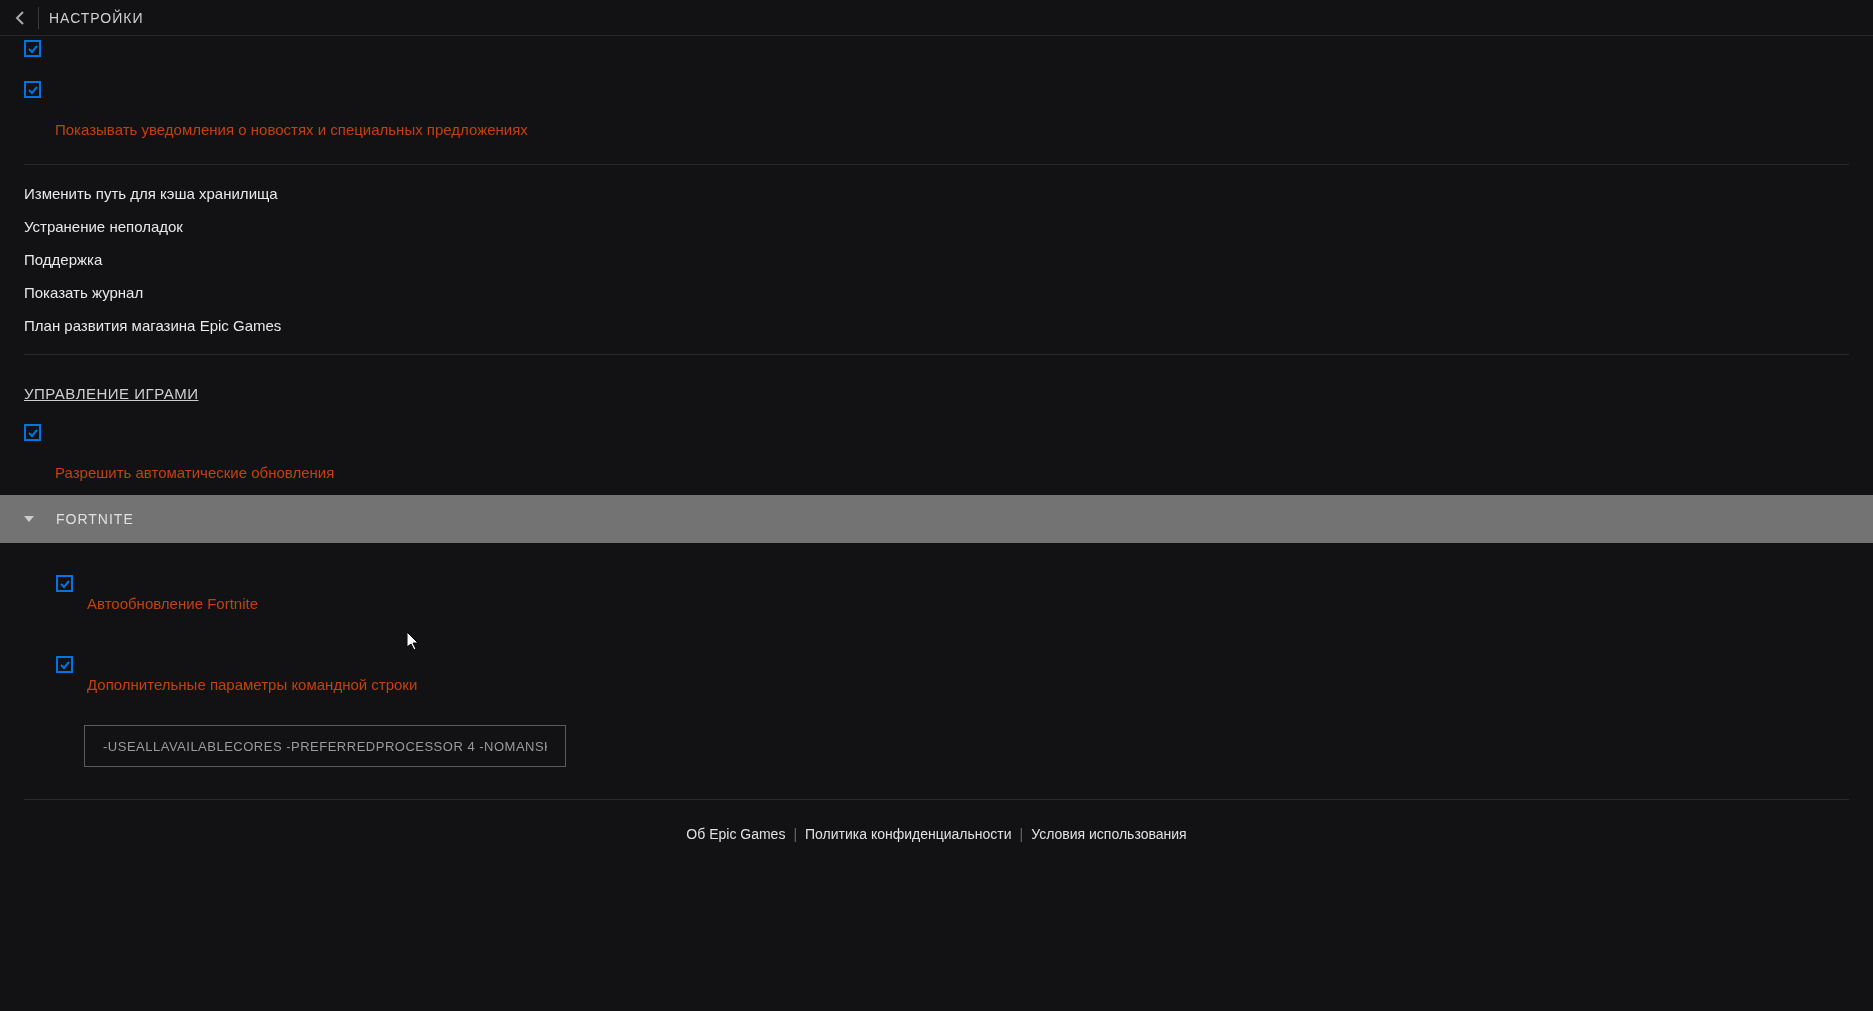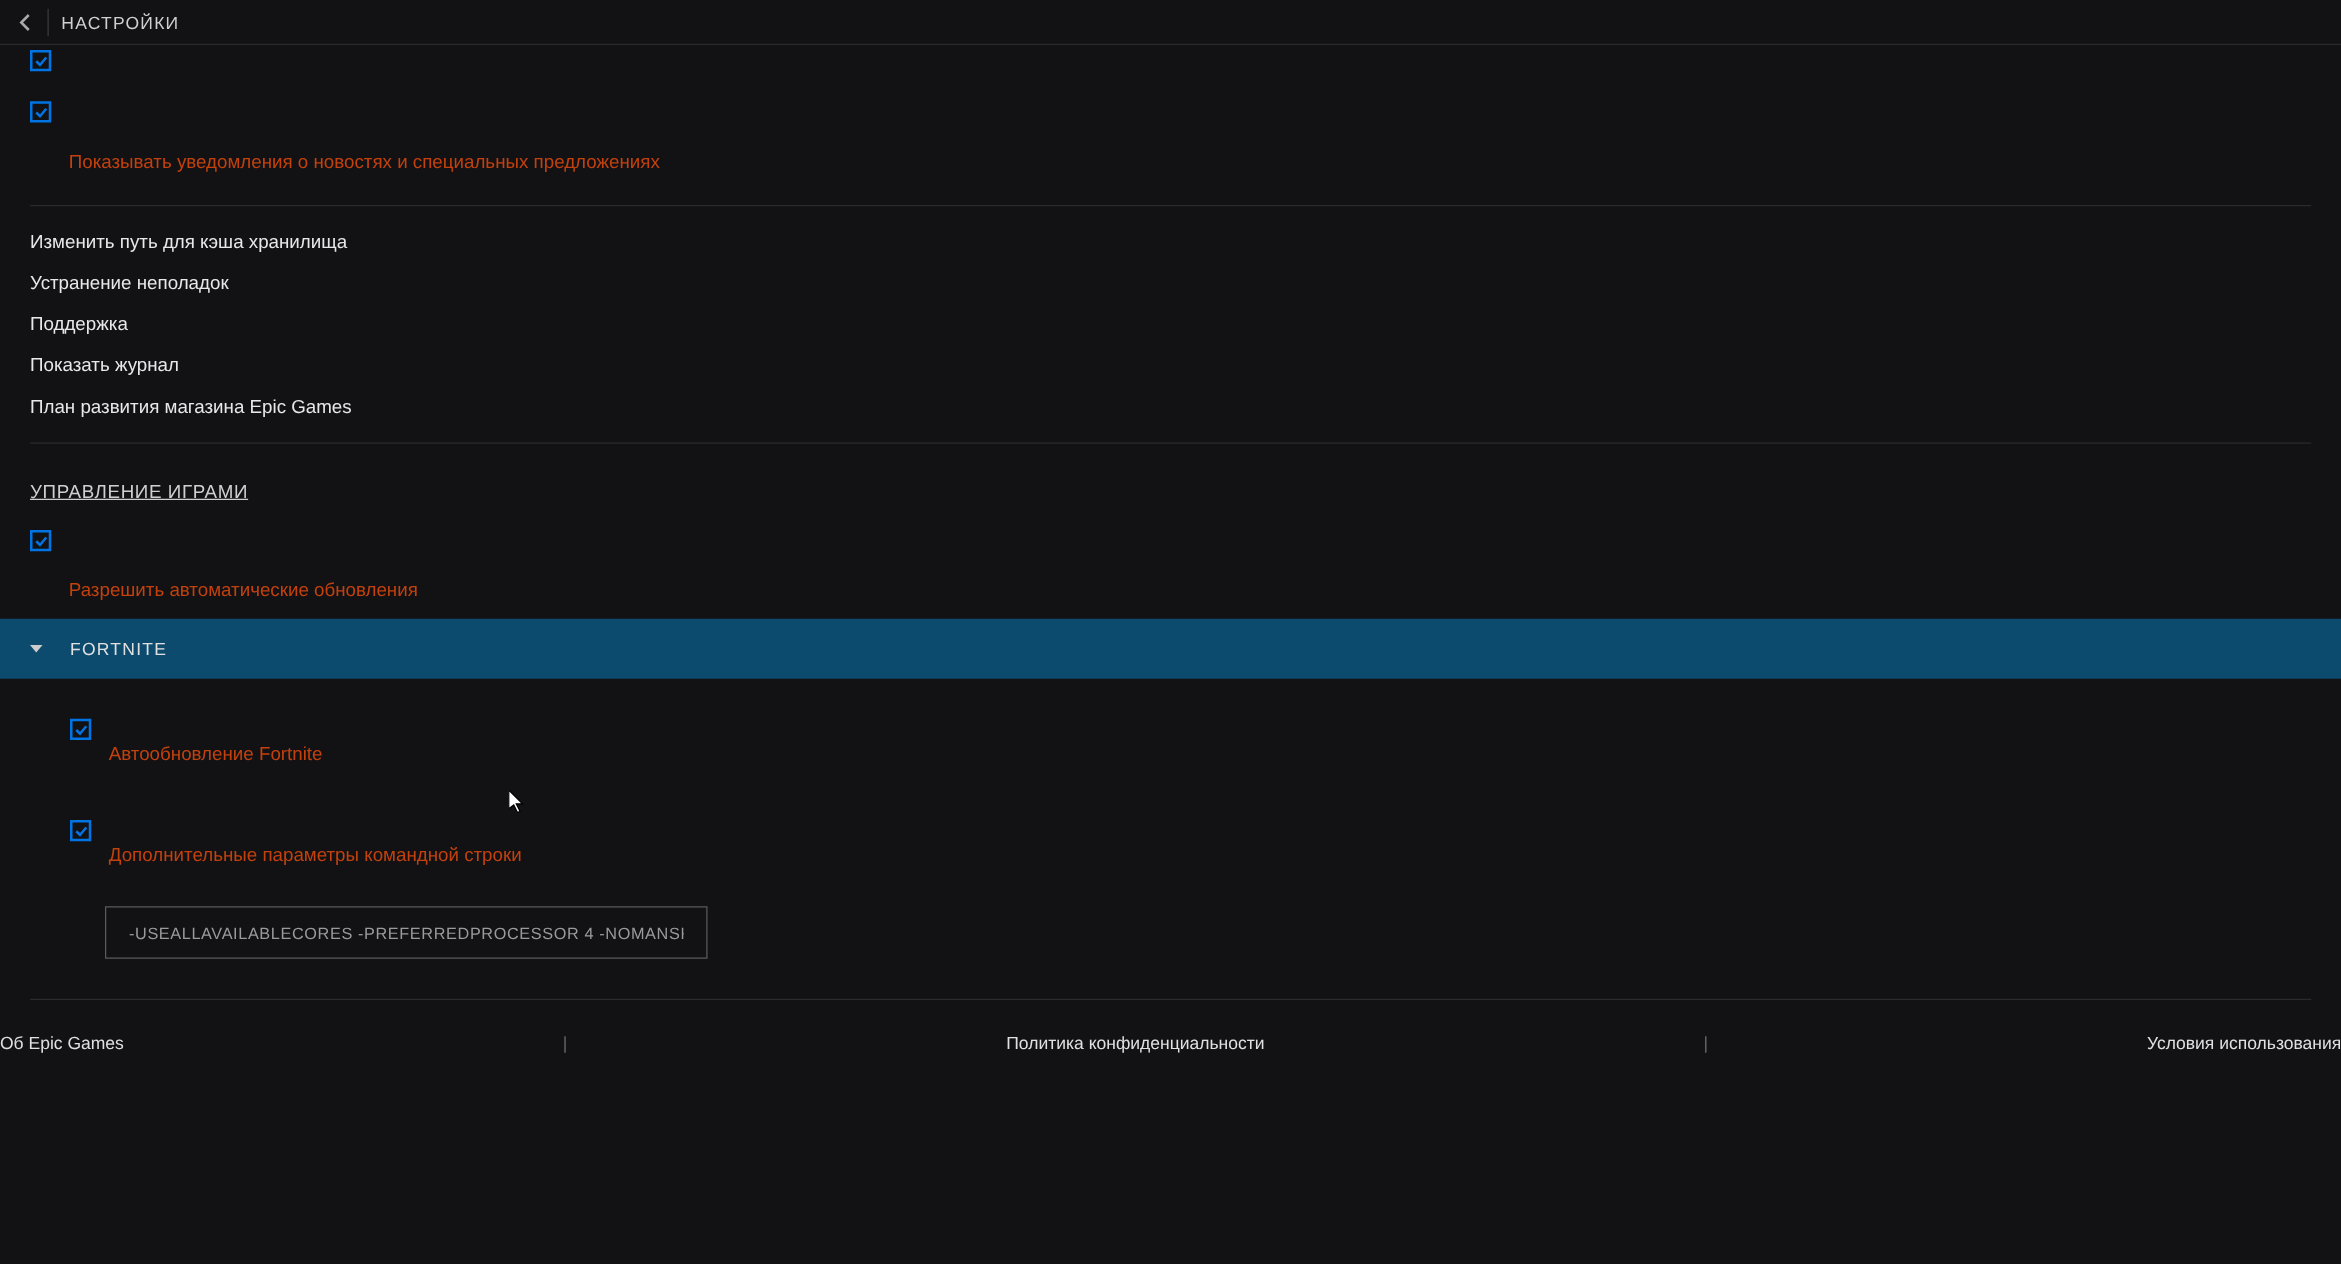--- a/index.html
+++ b/index.html
@@ -11,28 +11,28 @@
   .content { padding: 0 0 0 0; }
   .row { display: flex; align-items: flex-start; padding: 12px 24px; font-size: 15px; }
   .checkbox { width: 17px; height: 17px; border: 2px solid #fff; margin-right: 14px; margin-top: 2px; flex-shrink: 0; display: flex; align-items: center; justify-content: center; position: relative; }
   .checkbox.checked { border-color: #0074e4; }
   .checkbox.checked svg { display: block; }
   .checkbox svg { display: none; }
   .label { color: #c2410c; line-height: 1.4; max-width: 500px; margin-top: 40px; }
   .divider { height: 1px; background: #2a2a2e; margin: 12px 24px; }
   .link-row { padding: 8px 24px; font-size: 15px; color: #e8e8e8; cursor: pointer; }
   .section-heading { padding: 18px 8px 8px 24px; font-size: 15px; letter-spacing: 0.5px; color: #cfcfcf; text-decoration: underline; }
-  .game-header { background: #0c4a6e; padding: 16px 24px; display: flex; align-items: center; cursor: pointer; }
+  .game-header { background: #737373; padding: 16px 24px; display: flex; align-items: center; cursor: pointer; }
   .triangle { width: 0; height: 0; border-left: 5px solid transparent; border-right: 5px solid transparent; border-top: 6px solid #ccc; margin-right: 22px; }
   .game-title { font-size: 14px; letter-spacing: 1px; color: #e0e0e0; }
   .sub-row { display: flex; align-items: center; padding: 10px 24px 10px 56px; font-size: 15px; }
   .sub-checkbox { width: 17px; height: 17px; border: 2px solid #0074e4; margin-right: 14px; flex-shrink: 0; display:flex; align-items:center; justify-content:center;}
   .cmd-input-wrap { padding: 20px 24px 20px 84px; }
   .cmd-input { width: 482px; height: 42px; background: transparent; border: 1px solid #5a5a5e; color: #9a9a9a; font-size: 13px; padding: 0 18px; letter-spacing: 0.5px; font-family: inherit; }
-  .footer { display: flex; align-items: center; justify-content: space-between; padding: 14px 0; font-size: 14px; color: #e0e0e0; }
+  .footer { display: flex; align-items: center; justify-content: center; padding: 14px 0; font-size: 14px; color: #e0e0e0; }
   .footer-link { cursor: pointer; }
   .footer-sep { margin: 0 8px; color: #666; }
   .cursor { position: absolute; left: 407px; top: 632px; pointer-events: none; }
   .partial-row { display:flex; align-items:center; padding: 4px 24px 10px 24px;}
 </style>
 </head>
 <body>
 
 <div class="header">
   <div class="back-btn">

